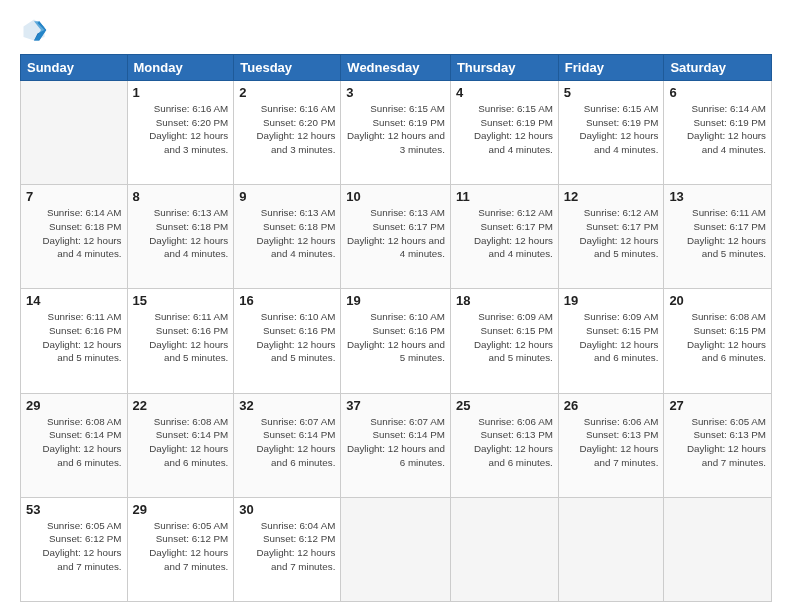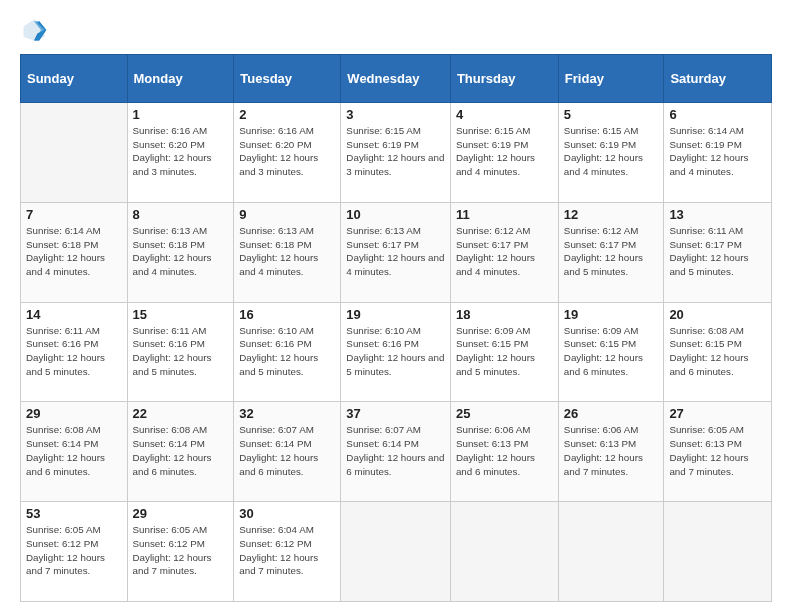--- a/index.html
+++ b/index.html
@@ -55,21 +55,21 @@
     .calendar {
       width: 100%;
       border-collapse: collapse;
       flex: 1;
     }
     .calendar thead th {
       background: #2a6db5;
       color: #fff;
       font-size: 13px;
       font-weight: bold;
-      padding: 16px 6px;
+      padding: 5px 6px;
       text-align: left;
       border: 1px solid #1e5a99;
     }
     .calendar tbody td {
       border: 1px solid #ccc;
       vertical-align: top;
       padding: 4px 5px;
       font-size: 10.5px;
       color: #333;
       width: 113px;
@@ -79,20 +79,21 @@
       font-size: 13px;
       font-weight: bold;
       color: #222;
       display: block;
       margin-bottom: 2px;
     }
     .day-info {
       font-size: 9.8px;
       color: #444;
       line-height: 1.4;
+      text-align: right;
     }
     .empty-cell {
       background: #f9f9f9;
     }
     tbody tr:nth-child(even) td {
       background: #fafafa;
     }
     tbody tr td.empty-cell {
       background: #f5f5f5;
     }

